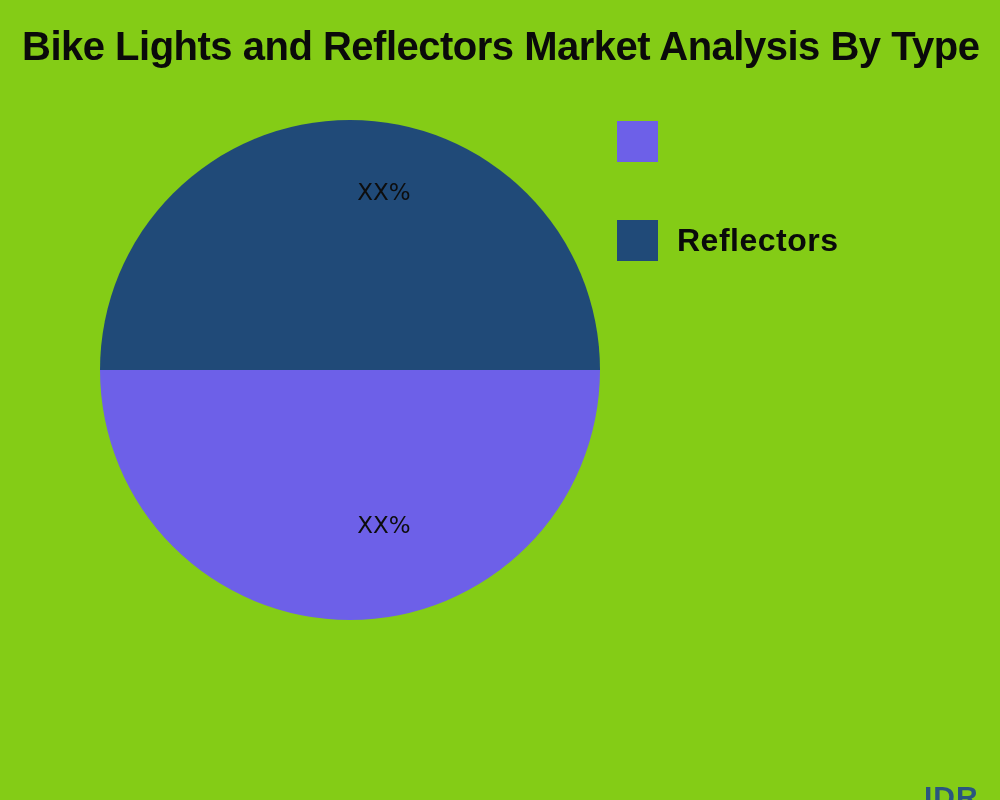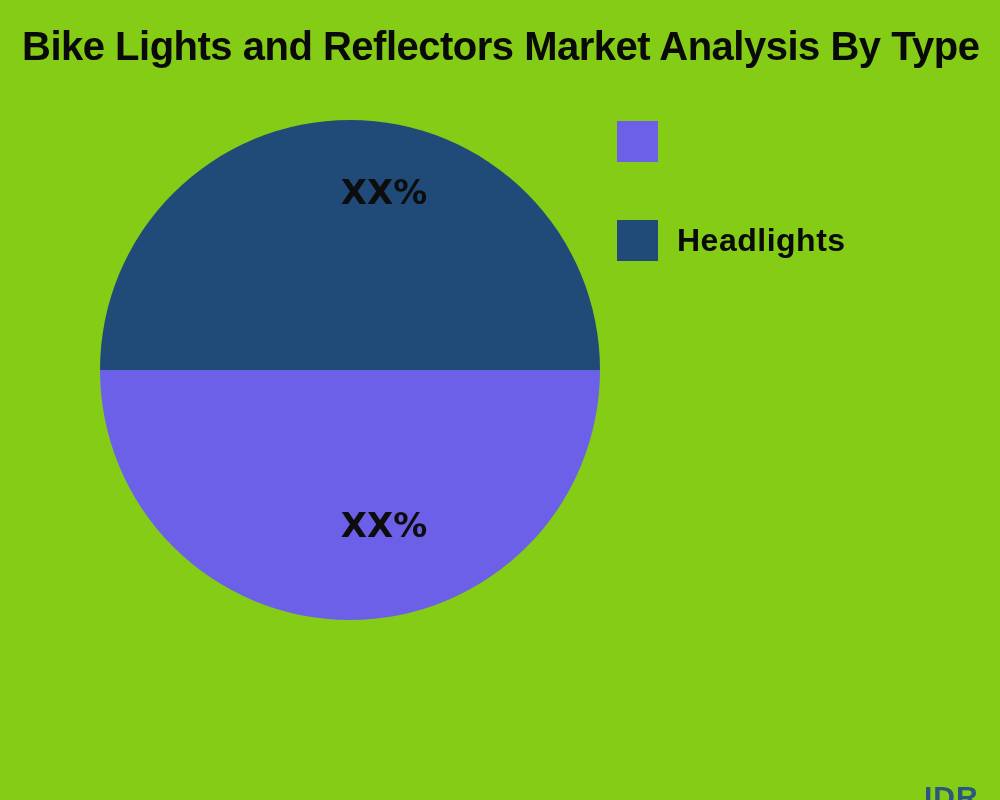--- a/index.html
+++ b/index.html
@@ -39,22 +39,22 @@
     left: 0;
     width: 100%;
     height: 50%;
   }
   .pie .half.top { top: 0; }
   .pie .half.bottom { top: 50%; }
   .slice-label {
     position: absolute;
     transform: translate(-50%, -50%);
     font-family: "DejaVu Sans", sans-serif;
-    font-size: 34px;
-    font-weight: bold;
+    font-size: 23px;
+    font-weight: normal;
     color: #0d0d0d;
     white-space: nowrap;
   }
   .slice-label.top-label { left: 384px; top: 192px; }
   .slice-label.bottom-label { left: 384px; top: 525px; }
   .legend {
     position: absolute;
     left: 617px;
     top: 120px;
   }
@@ -102,19 +102,19 @@
   <div class="slice-label top-label">XX%</div>
 
   <div class="slice-label bottom-label">XX%</div>
 
   <div class="legend">
     <div class="legend-item">
       <div class="legend-swatch" style="background: rgb(109, 96, 232);"></div>
     </div>
     <div class="legend-item">
       <div class="legend-swatch" style="background: rgb(32, 74, 120);"></div>
-      <div class="legend-label">Headlights</div>
+      <div class="legend-label">Reflectors</div>
     </div>
   </div>
 
   <div class="watermark" style="color: rgb(42, 86, 127); margin-top: 31px;">IDR</div>
 
 </div>
 
 </body></html>

